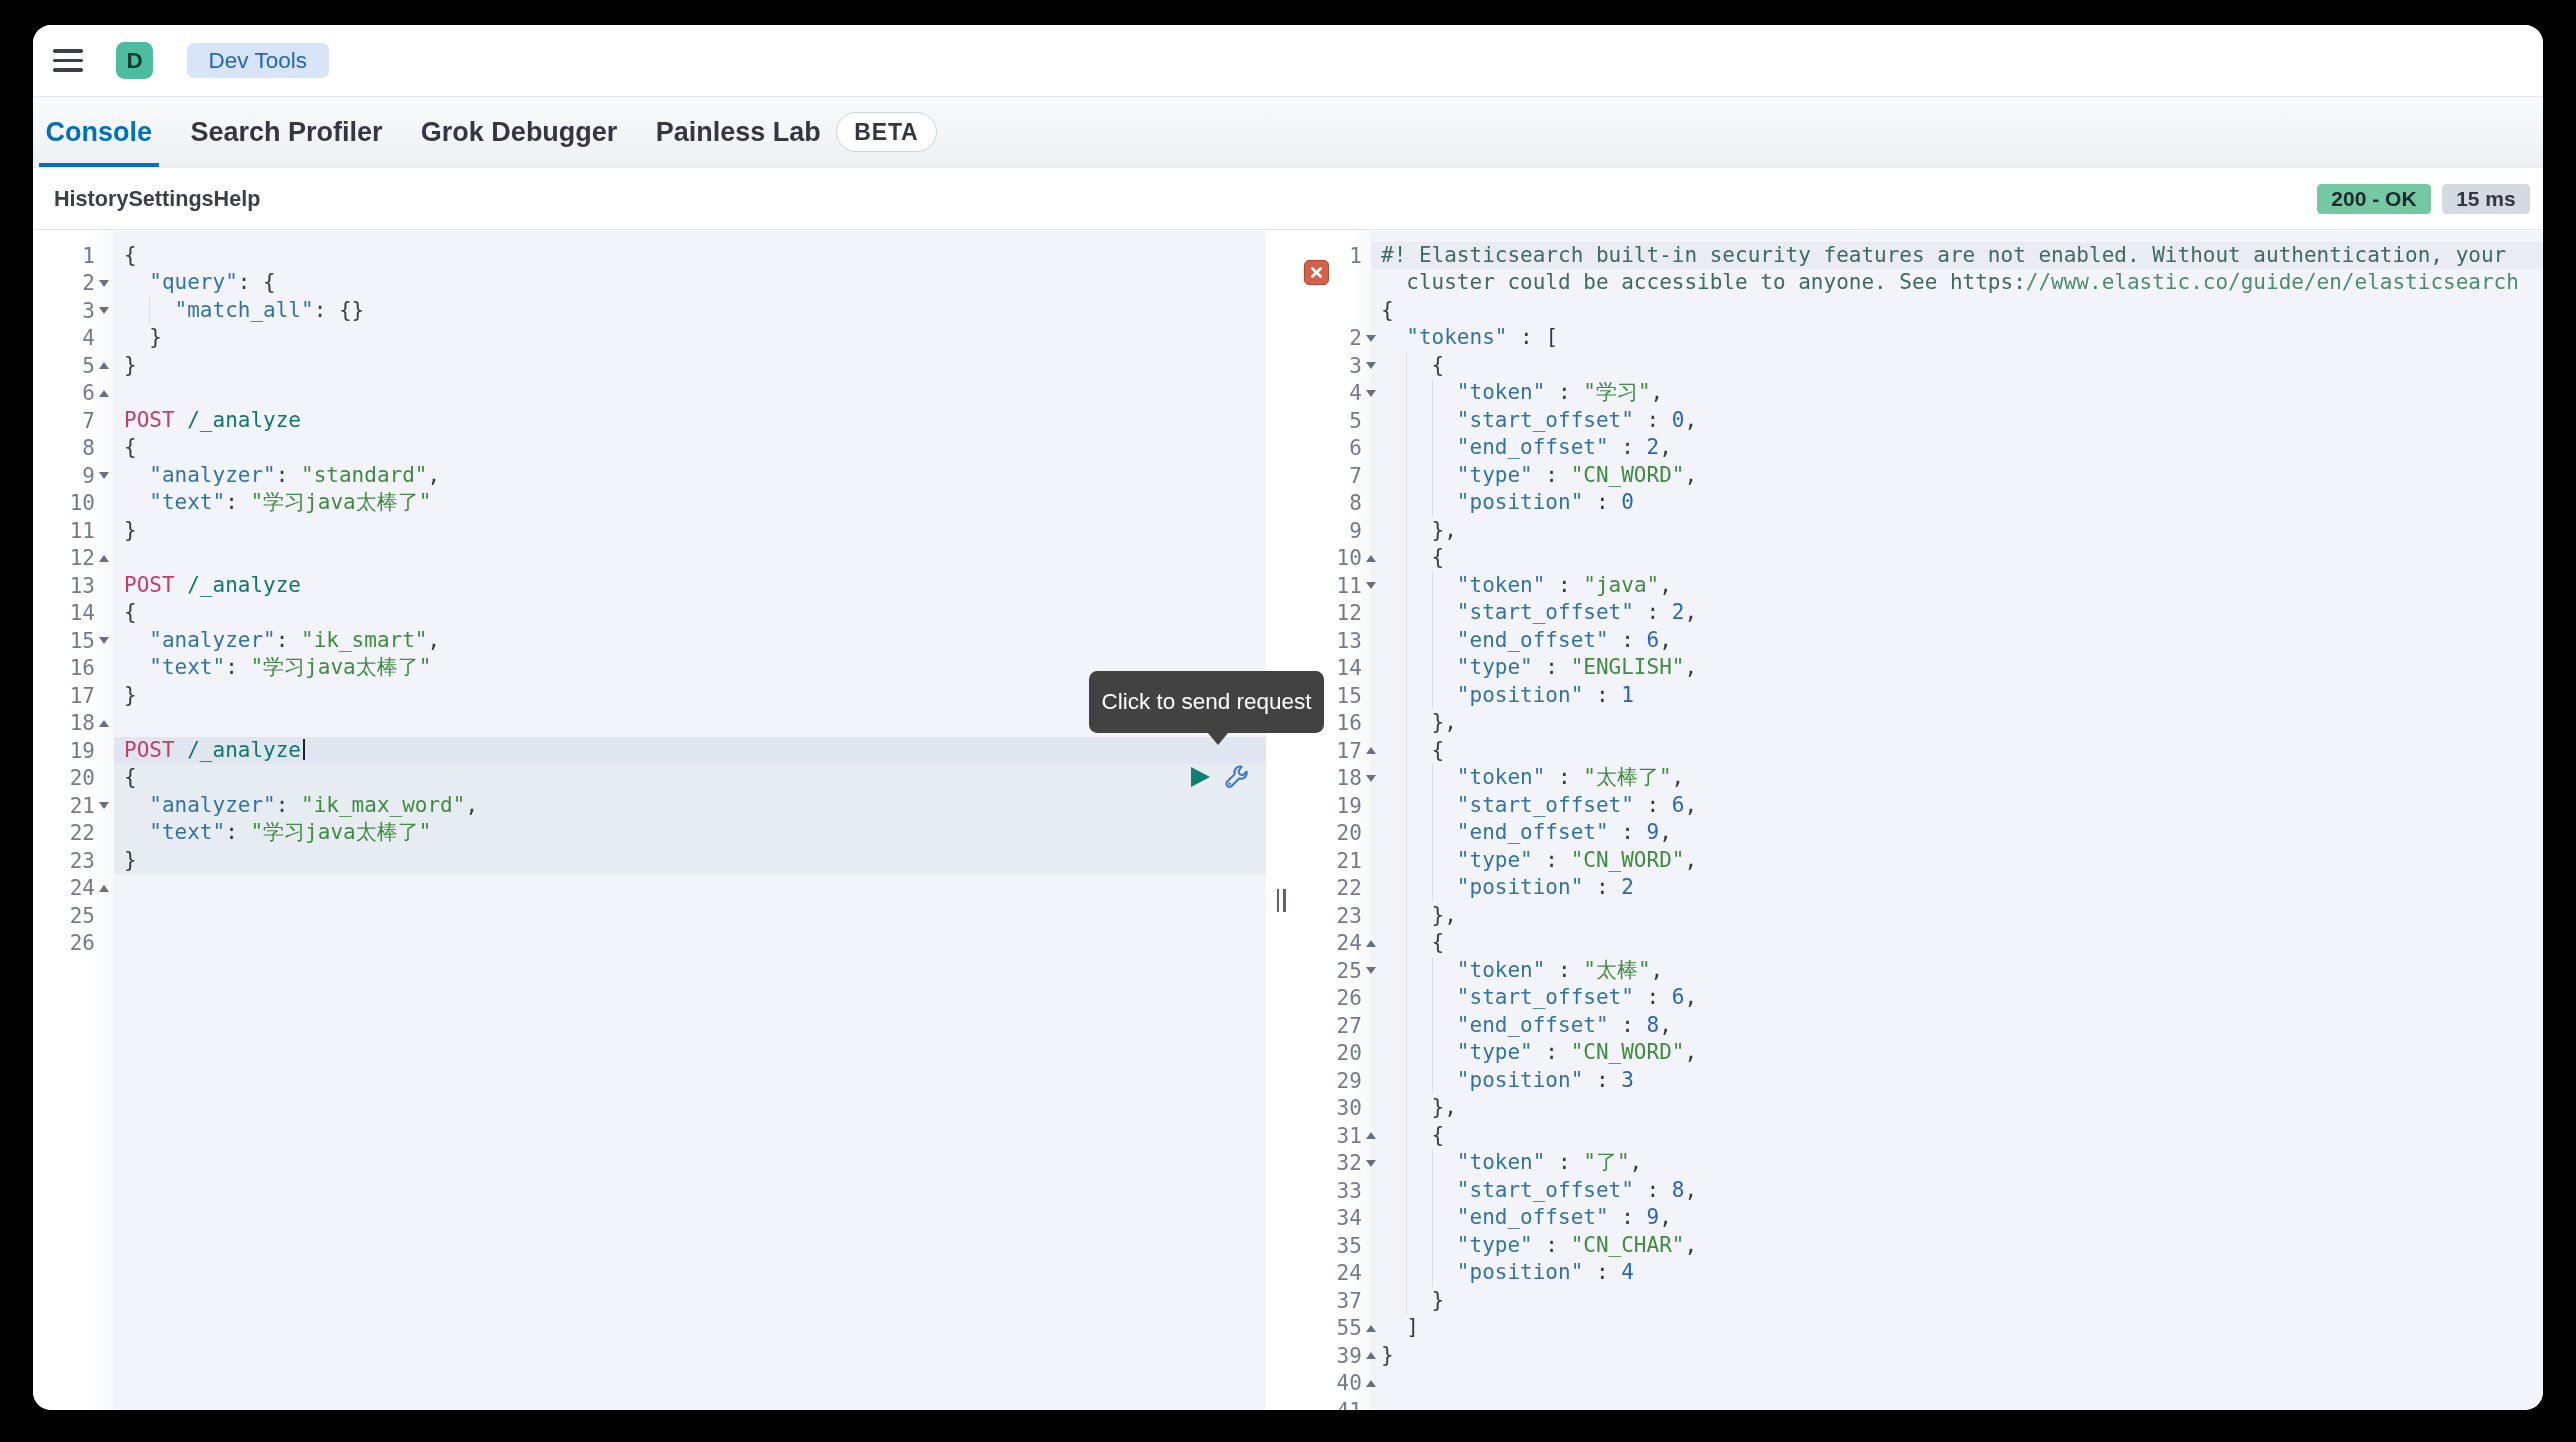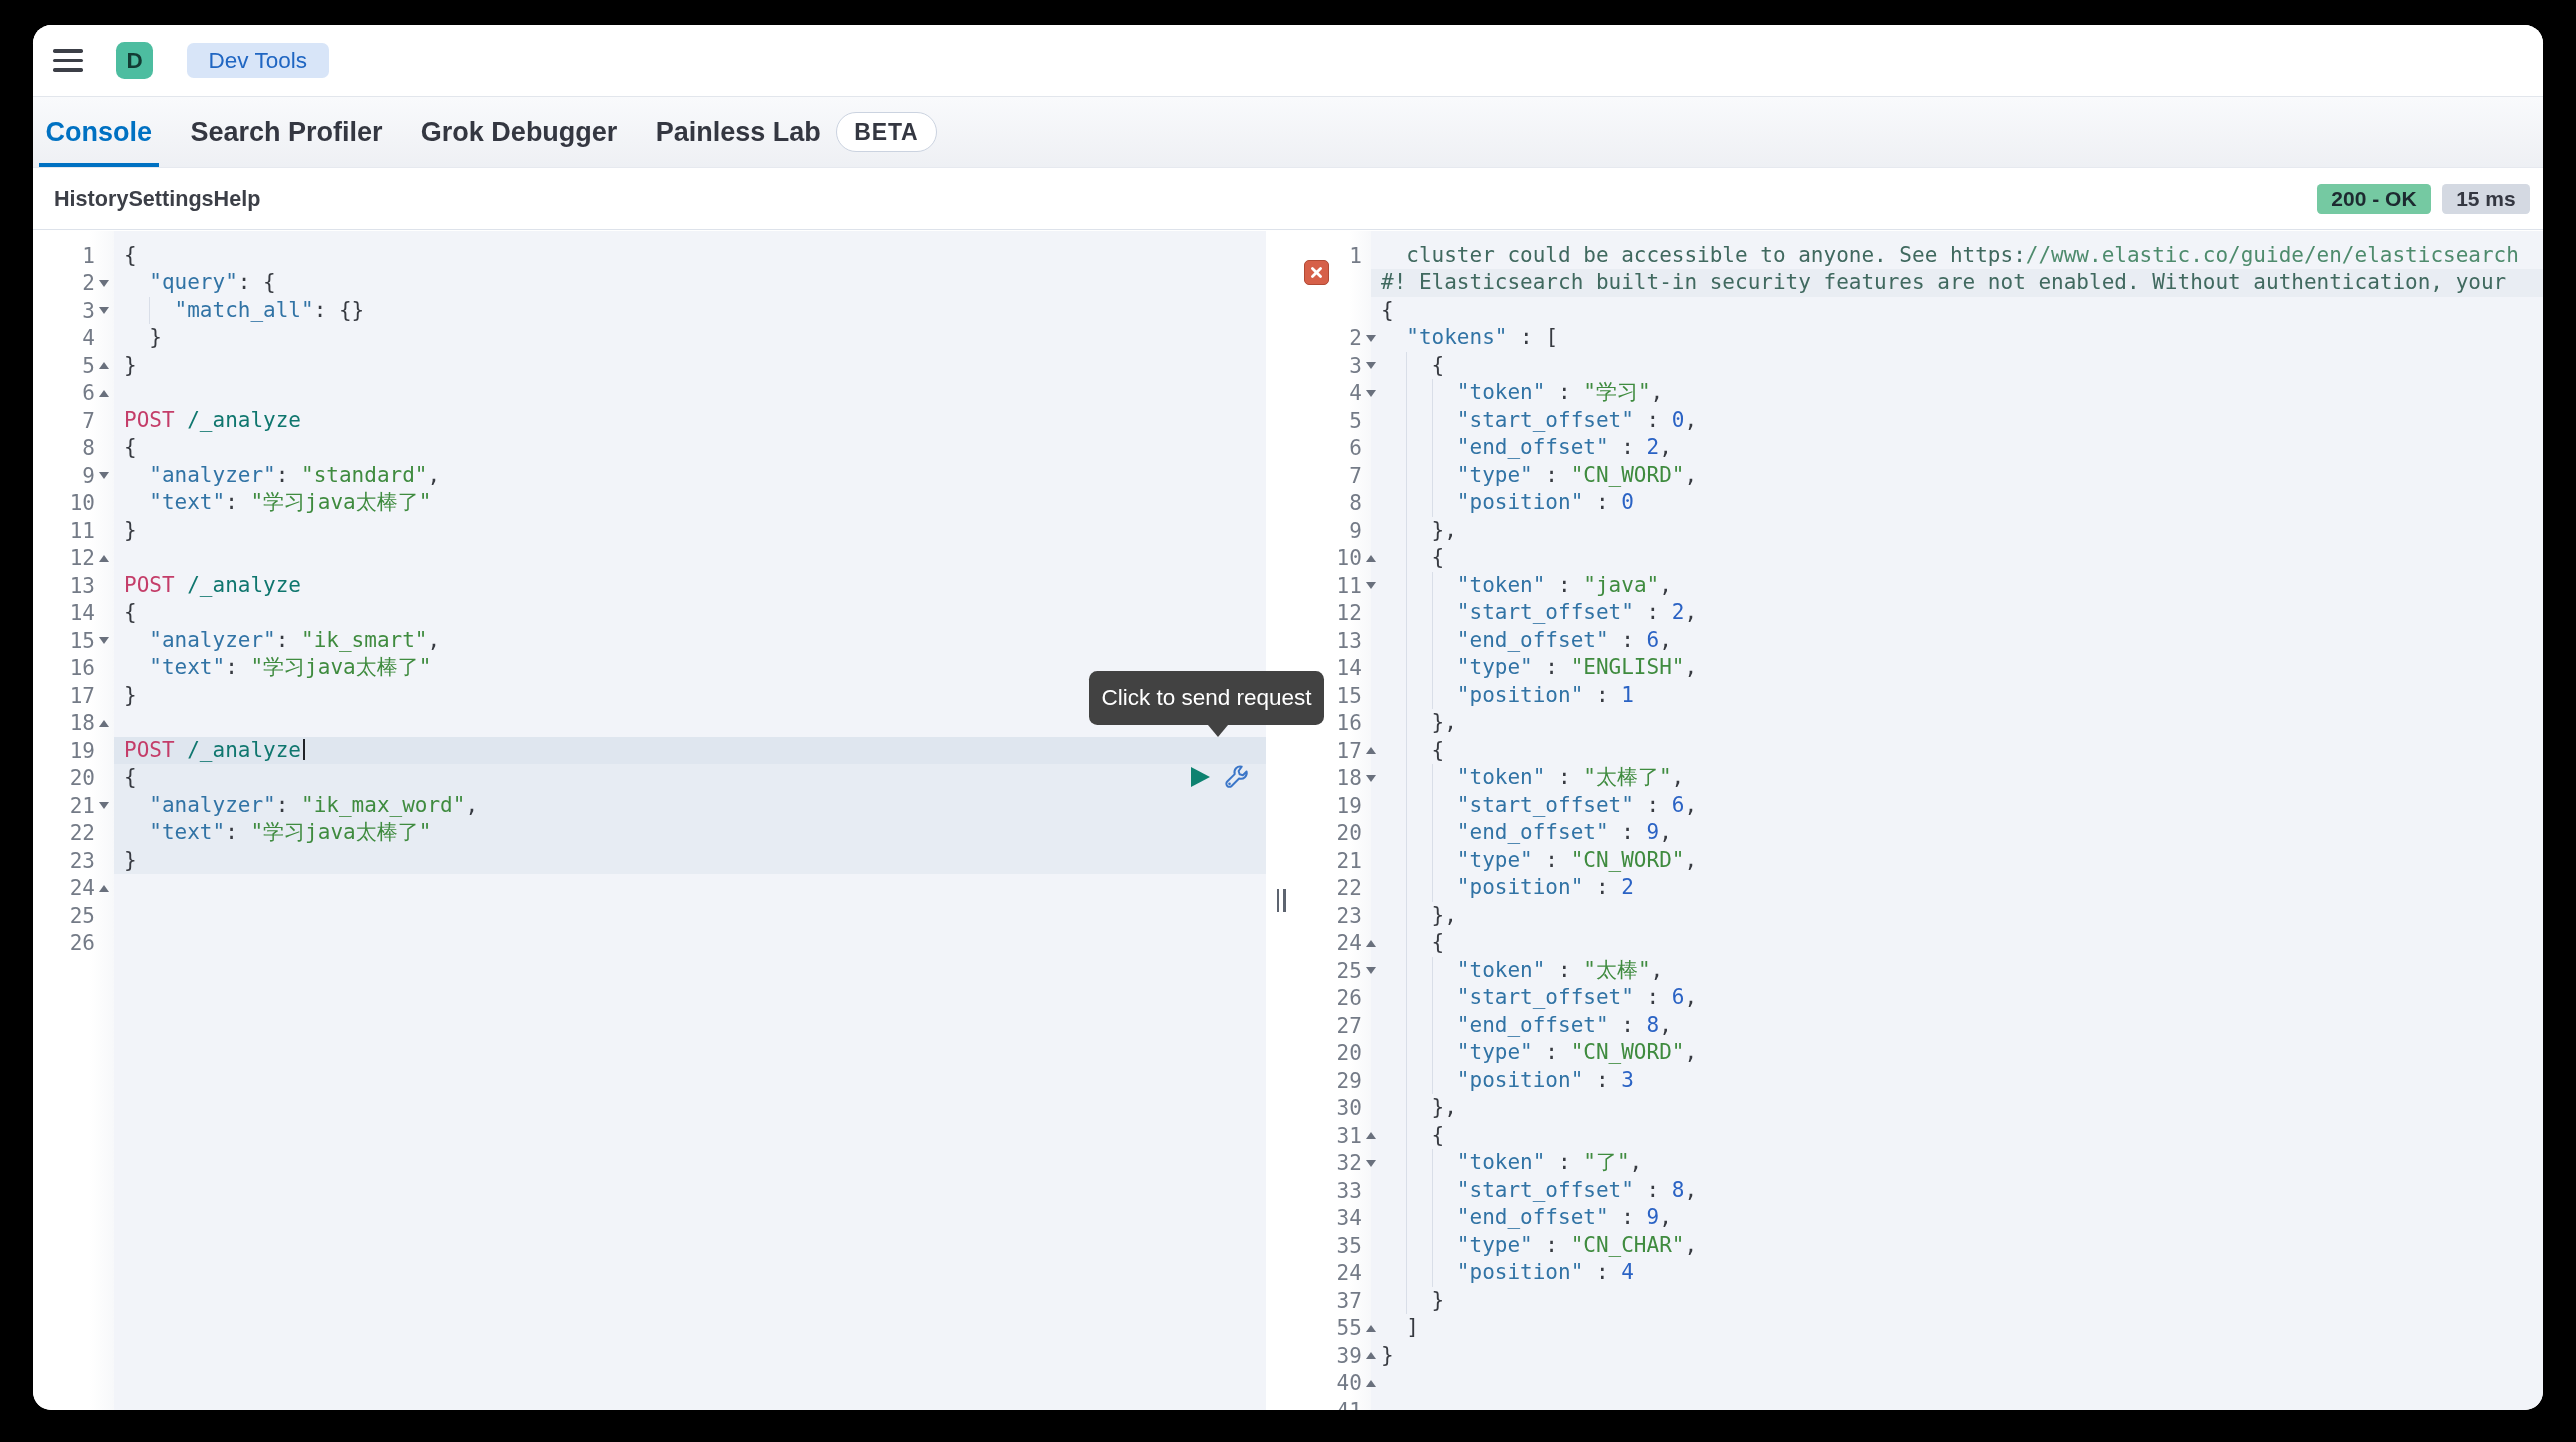--- a/index.html
+++ b/index.html
@@ -70,21 +70,21 @@
   
   .divider{width:32px;background:#fff;position:relative;cursor:col-resize;}
   .grip{position:absolute;left:10.8px;top:658px;display:flex;gap:4.2px;}
   .grip i{display:block;width:2.5px;height:22.5px;background:#5d6470;}
   
   .req-actions{position:absolute;left:1158px;top:738px;height:27.5px;display:flex;align-items:center;gap:14px;}
   .play{width:0;height:0;border-top:10.8px solid transparent;border-bottom:10.8px solid transparent;
      border-left:19px solid #0d8270;cursor:pointer;}
   .wrench{width:26px;height:26px;cursor:pointer;}
   
-  .tooltip{position:absolute;left:1056px;top:646px;width:235px;height:54px;background:#424242;
+  .tooltip{position:absolute;left:1056px;top:646px;width:235px;height:62px;background:#424242;
      border-radius:8.3px;color:#fff;font-size:22.5px;display:flex;align-items:center;justify-content:center;
      font-family:"Liberation Sans",sans-serif;z-index:5;}
   .tooltip::after{content:"";position:absolute;left:119px;bottom:-11.6px;width:0;height:0;
      border-left:10.8px solid transparent;border-right:10.8px solid transparent;border-top:12.5px solid #424242;}
   
   .err-badge{position:absolute;left:1271px;top:235px;width:25px;height:25px;border-radius:5px;
      background:#d66049;border:1.7px solid #b14a35;box-sizing:border-box;display:flex;align-items:center;
      justify-content:center;z-index:4;}
 </style>
 </head>
@@ -486,22 +486,22 @@
             <span class="fbox">
               <i class="fold fu"></i>
             </span>
           </div>
           <div class="grow">
             <span class="lnum">41</span>
             <span class="fbox"></span>
           </div>
         </div>
       <div class="code" id="rcode">
+          <div class="crow hl"><span class="tk-w">#! Elasticsearch built-in security features are not enabled. Without authentication, your</span></div>
           <div class="crow"><span class="tk-w">  cluster could be accessible to anyone. See https:</span><span class="tk-g">//www.elastic.co/guide/en/elasticsearch</span></div>
-          <div class="crow hl"><span class="tk-w">#! Elasticsearch built-in security features are not enabled. Without authentication, your</span></div>
           <div class="crow"><span class="tk-p">{</span></div>
           <div class="crow"><span class="tk-p">  </span><span class="tk-k">"tokens"</span><span class="tk-p"> : [</span></div>
           <div class="crow"><i class="guide" style="left: calc(2ch + 10px);"></i><span class="tk-p">    {</span></div>
           <div class="crow"><i class="guide" style="left: calc(2ch + 10px);"></i><i class="guide" style="left: calc(4ch + 10px);"></i><span class="tk-p">      </span><span class="tk-k">"token"</span><span class="tk-p"> : </span><span class="tk-s">"学习"</span><span class="tk-p">,</span></div>
           <div class="crow"><i class="guide" style="left: calc(2ch + 10px);"></i><i class="guide" style="left: calc(4ch + 10px);"></i><span class="tk-p">      </span><span class="tk-k">"start_offset"</span><span class="tk-p"> : </span><span class="tk-n">0</span><span class="tk-p">,</span></div>
           <div class="crow"><i class="guide" style="left: calc(2ch + 10px);"></i><i class="guide" style="left: calc(4ch + 10px);"></i><span class="tk-p">      </span><span class="tk-k">"end_offset"</span><span class="tk-p"> : </span><span class="tk-n">2</span><span class="tk-p">,</span></div>
           <div class="crow"><i class="guide" style="left: calc(2ch + 10px);"></i><i class="guide" style="left: calc(4ch + 10px);"></i><span class="tk-p">      </span><span class="tk-k">"type"</span><span class="tk-p"> : </span><span class="tk-s">"CN_WORD"</span><span class="tk-p">,</span></div>
           <div class="crow"><i class="guide" style="left: calc(2ch + 10px);"></i><i class="guide" style="left: calc(4ch + 10px);"></i><span class="tk-p">      </span><span class="tk-k">"position"</span><span class="tk-p"> : </span><span class="tk-n">0</span></div>
           <div class="crow"><i class="guide" style="left: calc(2ch + 10px);"></i><span class="tk-p">    },</span></div>
           <div class="crow"><i class="guide" style="left: calc(2ch + 10px);"></i><span class="tk-p">    {</span></div>

